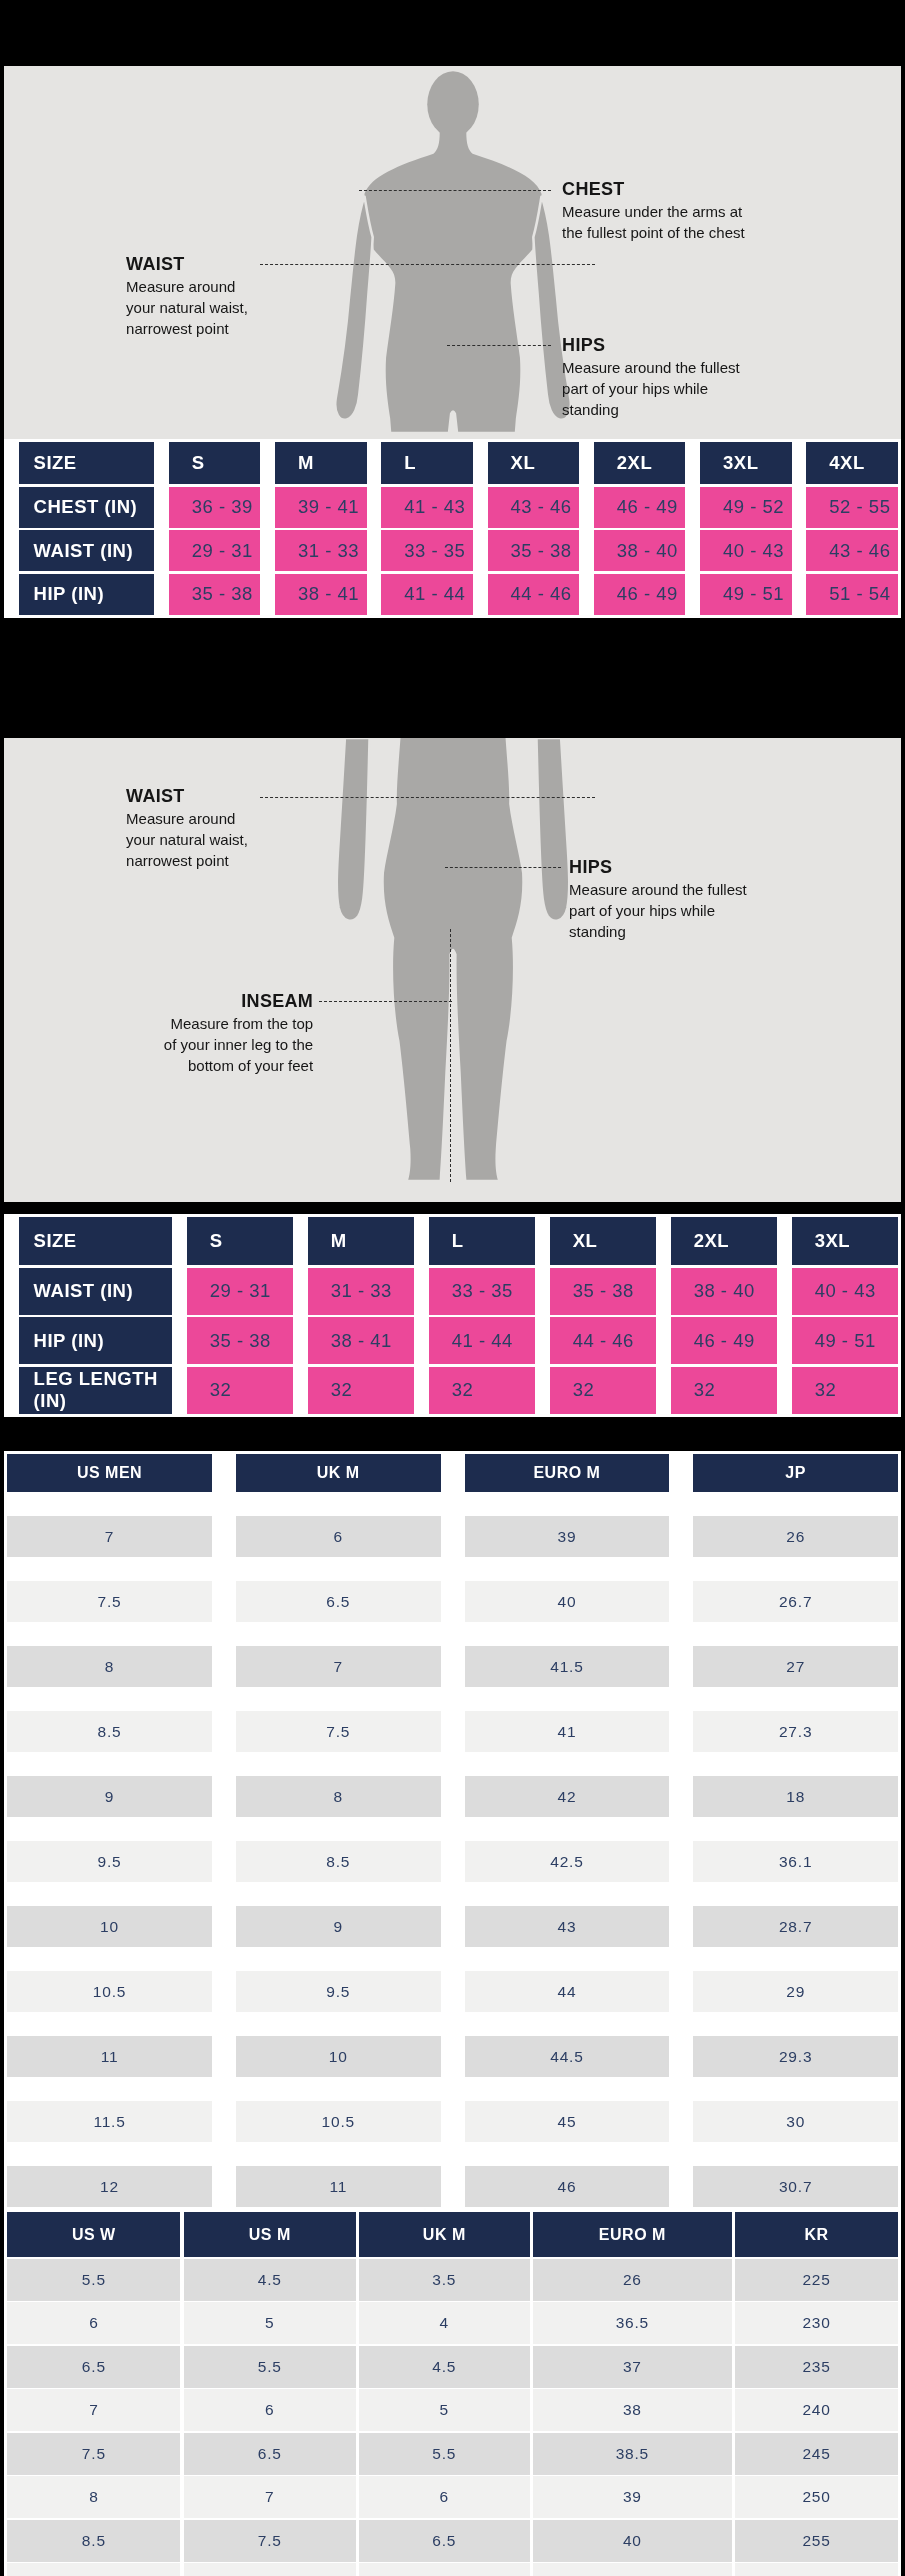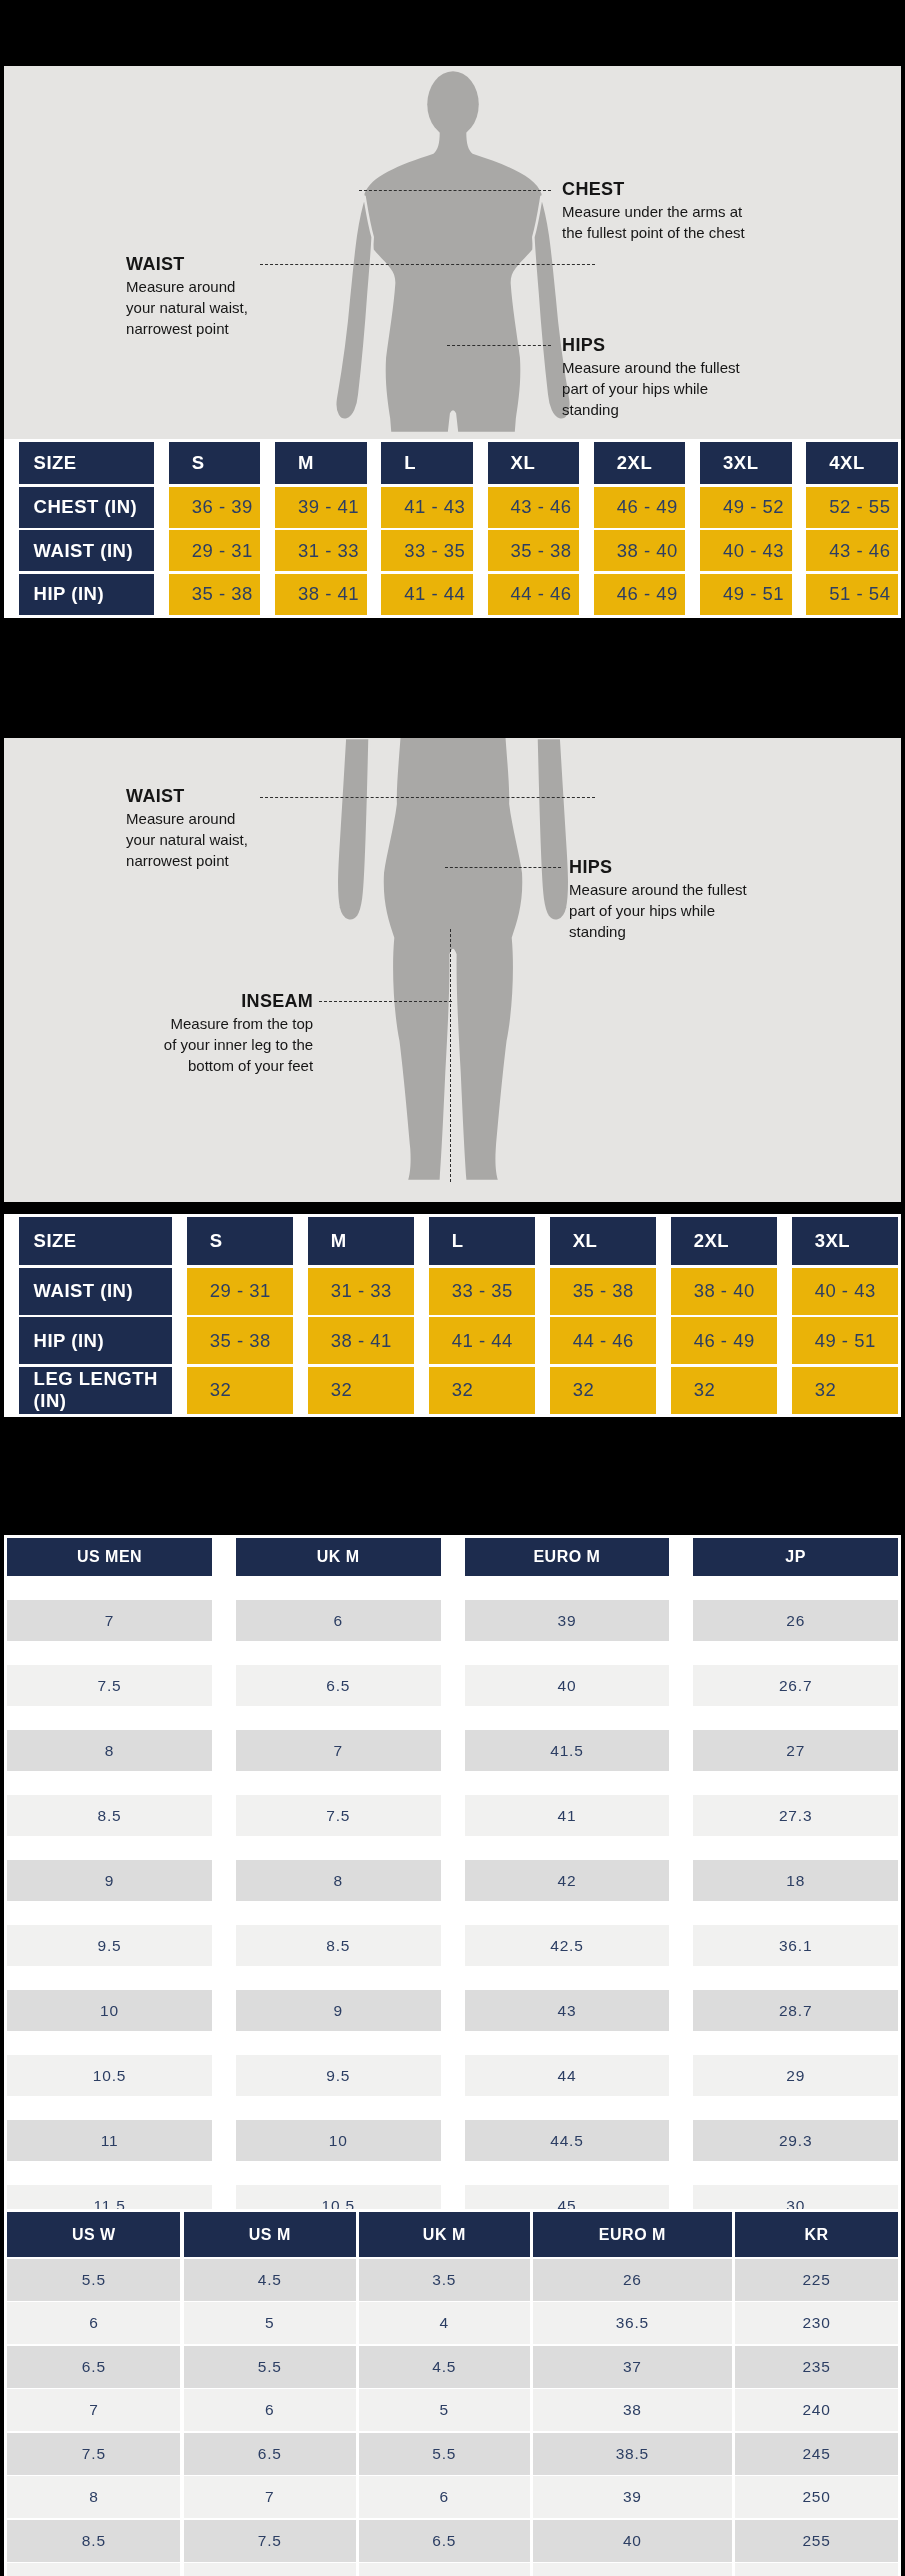--- a/index.html
+++ b/index.html
@@ -29,29 +29,29 @@
   .p2-inseam-line{top:263px;left:315px;width:133px;}
   .p2-inseam-vline{left:446px;top:191px;height:253px;}
   .p2-waist{left:122px;top:47px;}
   .p2-hips{left:565px;top:118px;}
   .p2-inseam{left:93px;top:252px;width:216px;}
   
   .table{position:absolute;left:4.1px;width:897px;background:#fff;display:grid;
          box-sizing:border-box;padding:3.1px;}
   .t1{top:439px;grid-template-columns:147px repeat(7,1fr);grid-template-rows:42px 41px 41px 41px;gap:2.6px;}
   .t2{top:1214px;grid-template-columns:165px repeat(6,1fr);grid-template-rows:48px 47px 47px 47px;gap:2.6px;}
-  .t3{top:1535px;grid-template-columns:repeat(4,1fr);grid-template-rows:38px repeat(12,41px);row-gap:1.5px;column-gap:3.1px;gap:24px;}
+  .t3{top:1451px;grid-template-columns:repeat(4,1fr);grid-template-rows:38px repeat(12,41px);row-gap:1.5px;column-gap:3.1px;gap:24px;}
   .t4{top:2209px;grid-template-columns:335fr 333fr 330fr 385fr 315fr;grid-template-rows:45px repeat(16,42px);row-gap:1.5px;column-gap:3.1px;}
   .cell{display:flex;align-items:center;box-sizing:border-box;}
   .th{background:#1d2c4e;color:#fff;font-weight:700;}
   .td{color:#2c3e63;}
   
   .t1 .cell,.t2 .cell{justify-content:flex-start;padding-left:23px;font-size:18.5px;letter-spacing:0.5px;margin-left:12px;}
   .t1 .first,.t2 .first{padding-left:14.4px;}
-  .t1 .td,.t2 .td{background:#eab308;text-align:center;}
+  .t1 .td,.t2 .td{background:#ec4899;text-align:center;}
   
   .t3 .cell,.t4 .cell{justify-content:center;font-size:15.5px;letter-spacing:0.8px;}
   .t3 .th,.t4 .th{font-size:16px;letter-spacing:0.5px;}
   .t3 .odd,.t4 .odd{background:#dcdcdc;}
   .t3 .even,.t4 .even{background:#f1f1f0;}
 </style>
 </head>
 <body>
 
 <div class="page">

